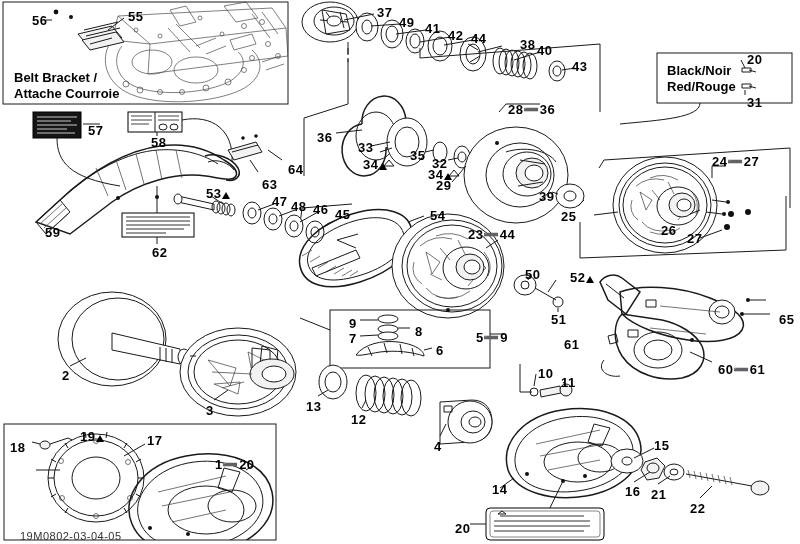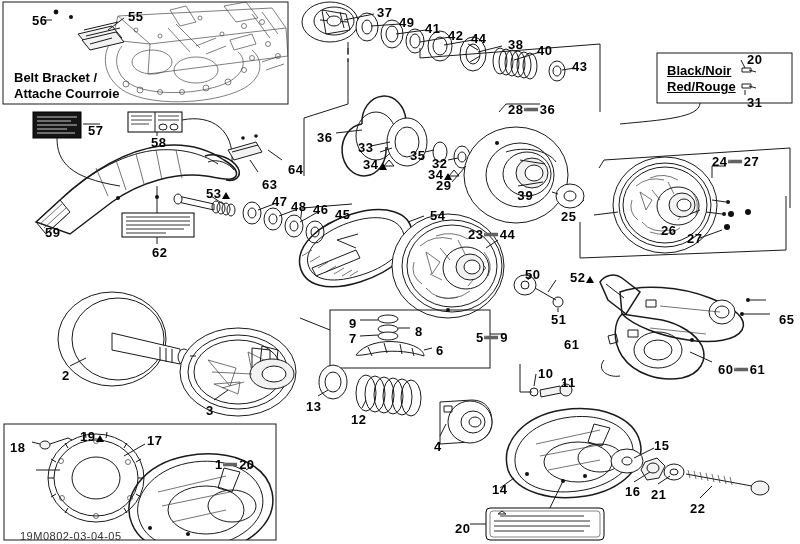--- a/index.html
+++ b/index.html
@@ -535,36 +535,36 @@
 </svg>
 
 <div id="labels">
     <div class="lbl" style="left: 32px; top: 14px;">56</div>
     <div class="lbl" style="left: 128px; top: 10px;">55</div>
     <div class="lbl" style="left: 377px; top: 6px;">37</div>
     <div class="lbl" style="left: 399px; top: 16px;">49</div>
     <div class="lbl" style="left: 425px; top: 22px;">41</div>
     <div class="lbl" style="left: 448px; top: 29px;">42</div>
     <div class="lbl" style="left: 471px; top: 32px;">44</div>
-    <div class="lbl" style="left: 508px; top: 38px;">38</div>
+    <div class="lbl" style="left: 520px; top: 38px;">38</div>
     <div class="lbl" style="left: 537px; top: 44px;">40</div>
     <div class="lbl" style="left: 572px; top: 60px; text-align: right;">43</div>
     <div class="lbl" style="left: 747px; top: 53px;">20</div>
     <div class="lbl" style="left: 747px; top: 96px;">31</div>
     <div class="lbl" style="left: 508px; top: 103px;">28➖36</div>
     <div class="lbl" style="left: 88px; top: 124px;">57</div>
     <div class="lbl" style="left: 151px; top: 136px;">58</div>
     <div class="lbl" style="left: 317px; top: 131px;">36</div>
     <div class="lbl" style="left: 358px; top: 141px;">33</div>
     <div class="lbl" style="left: 410px; top: 149px; text-align: right;">35</div>
     <div class="lbl" style="left: 432px; top: 157px;">32</div>
     <div class="lbl" style="left: 363px; top: 158px;"><span>34</span><span class="tri"></span></div>
     <div class="lbl" style="left: 428px; top: 168px;"><span>34</span><span class="tri"></span></div>
     <div class="lbl" style="left: 436px; top: 179px;">29</div>
-    <div class="lbl" style="left: 517px; top: 190px; font-family: Liberation Mono, monospace;">39</div>
+    <div class="lbl" style="left: 539px; top: 190px;">39</div>
     <div class="lbl" style="left: 561px; top: 210px;">25</div>
     <div class="lbl" style="left: 712px; top: 155px;">24➖27</div>
     <div class="lbl" style="left: 661px; top: 224px;">26</div>
     <div class="lbl" style="left: 687px; top: 232px;">27</div>
     <div class="lbl" style="left: 288px; top: 163px;">64</div>
     <div class="lbl" style="left: 262px; top: 178px;">63</div>
     <div class="lbl" style="left: 206px; top: 187px;"><span>53</span><span class="tri"></span></div>
     <div class="lbl" style="left: 272px; top: 195px;">47</div>
     <div class="lbl" style="left: 291px; top: 200px;">48</div>
     <div class="lbl" style="left: 313px; top: 203px;">46</div>
@@ -601,18 +601,18 @@
     <div class="lbl" style="left: 80px; top: 430px;"><span>19</span><span class="tri"></span></div>
     <div class="lbl" style="left: 147px; top: 434px;">17</div>
     <div class="lbl" style="left: 215px; top: 458px;">1➖20</div>
   </div>
 
 <div class="boxtxt" style="left:14px;top:70px;">
   <div>Belt Bracket /</div>
   <div>Attache Courroie</div>
 </div>
 
-<div class="boxtxt" style="left:667px;top:63px;text-decoration:underline;">
+<div class="boxtxt" style="left:667px;top:63px;">
   <div>Black/Noir</div>
   <div>Red/Rouge</div>
 </div>
 
 <div class="code">19M0802-03-04-05</div>
 
 </body></html>

